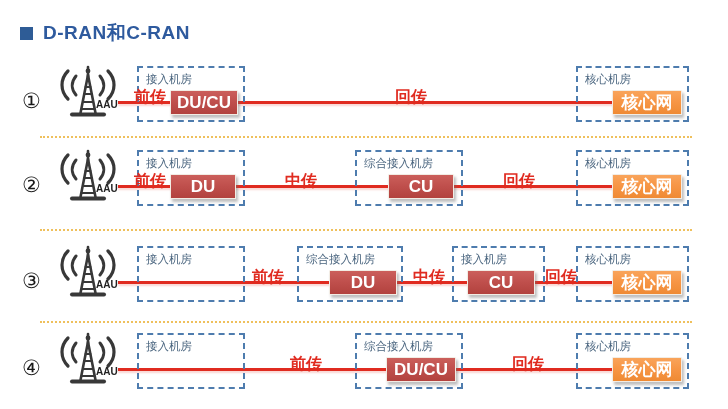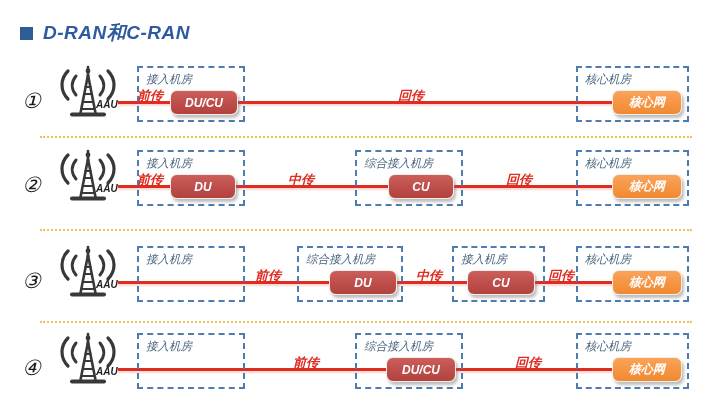--- a/index.html
+++ b/index.html
@@ -1,35 +1,35 @@
 <!DOCTYPE html>
 <html><head>
 <meta charset="utf-8">
 <style>
   html,body{margin:0;padding:0;background:#fff;}
   .stage{position:relative;width:728px;height:409px;background:#fff;overflow:hidden;
-         font-family:"Liberation Sans",sans-serif;font-style:italic;}
+         font-family:"Liberation Sans",sans-serif;}
   
   .titlebar{position:absolute;left:20px;top:20px;display:flex;align-items:center;}
   .bullet{width:13px;height:13px;background:#2E5C96;display:inline-block;margin-right:10px;}
   .title{font-size:19px;font-weight:bold;color:#2E5A9E;letter-spacing:.5px;}
   
   .row{position:absolute;inset:0;}
   .rownum{position:absolute;font-size:21px;color:#1a1a1a;line-height:1;}
   .tower{position:absolute;width:64px;height:58px;}
   .tower svg{position:absolute;left:0;top:0;}
   .aau{position:absolute;left:40px;top:36px;font-size:10px;font-weight:bold;color:#222;}
   .hline{position:absolute;height:3px;background:#E02B20;z-index:1;
          box-shadow:0 2px 2px rgba(224,43,32,.2);}
-  .linklabel{position:absolute;transform:translateX(-50%);font-size:13px;font-weight:bold;
+  .linklabel{position:absolute;transform:translateX(-50%);font-size:16px;font-weight:bold;
              color:#E02B20;z-index:3;white-space:nowrap;}
   .room{position:absolute;height:56px;border:2px dashed #4E7CAE;box-sizing:border-box;z-index:2;}
   .roomlabel{position:absolute;left:7px;top:4px;font-size:11.5px;color:#4A657F;white-space:nowrap;}
-  .node{position:absolute;height:25px;border-radius:7px;z-index:4;display:flex;align-items:center;
-        justify-content:center;color:#fff;font-size:12px;font-weight:bold;
+  .node{position:absolute;height:25px;border-radius:1px;z-index:4;display:flex;align-items:center;
+        justify-content:center;color:#fff;font-size:17px;font-weight:bold;
         border:1px solid #f2ece4;box-shadow:2px 3px 3px rgba(110,110,110,.45);box-sizing:border-box;}
   .node.red{background:linear-gradient(180deg,#cb5f5b 0%,#C0504D 45%,#b2423e 100%);}
   .node.orange{background:linear-gradient(180deg,#f9a45b 0%,#F79646 45%,#ef8a33 100%);}
   .divider{position:absolute;left:40px;width:652px;height:0;border-top:2px dotted #EFC05C;}
 </style>
 </head>
 <body>
 
 <div class="stage">
 

